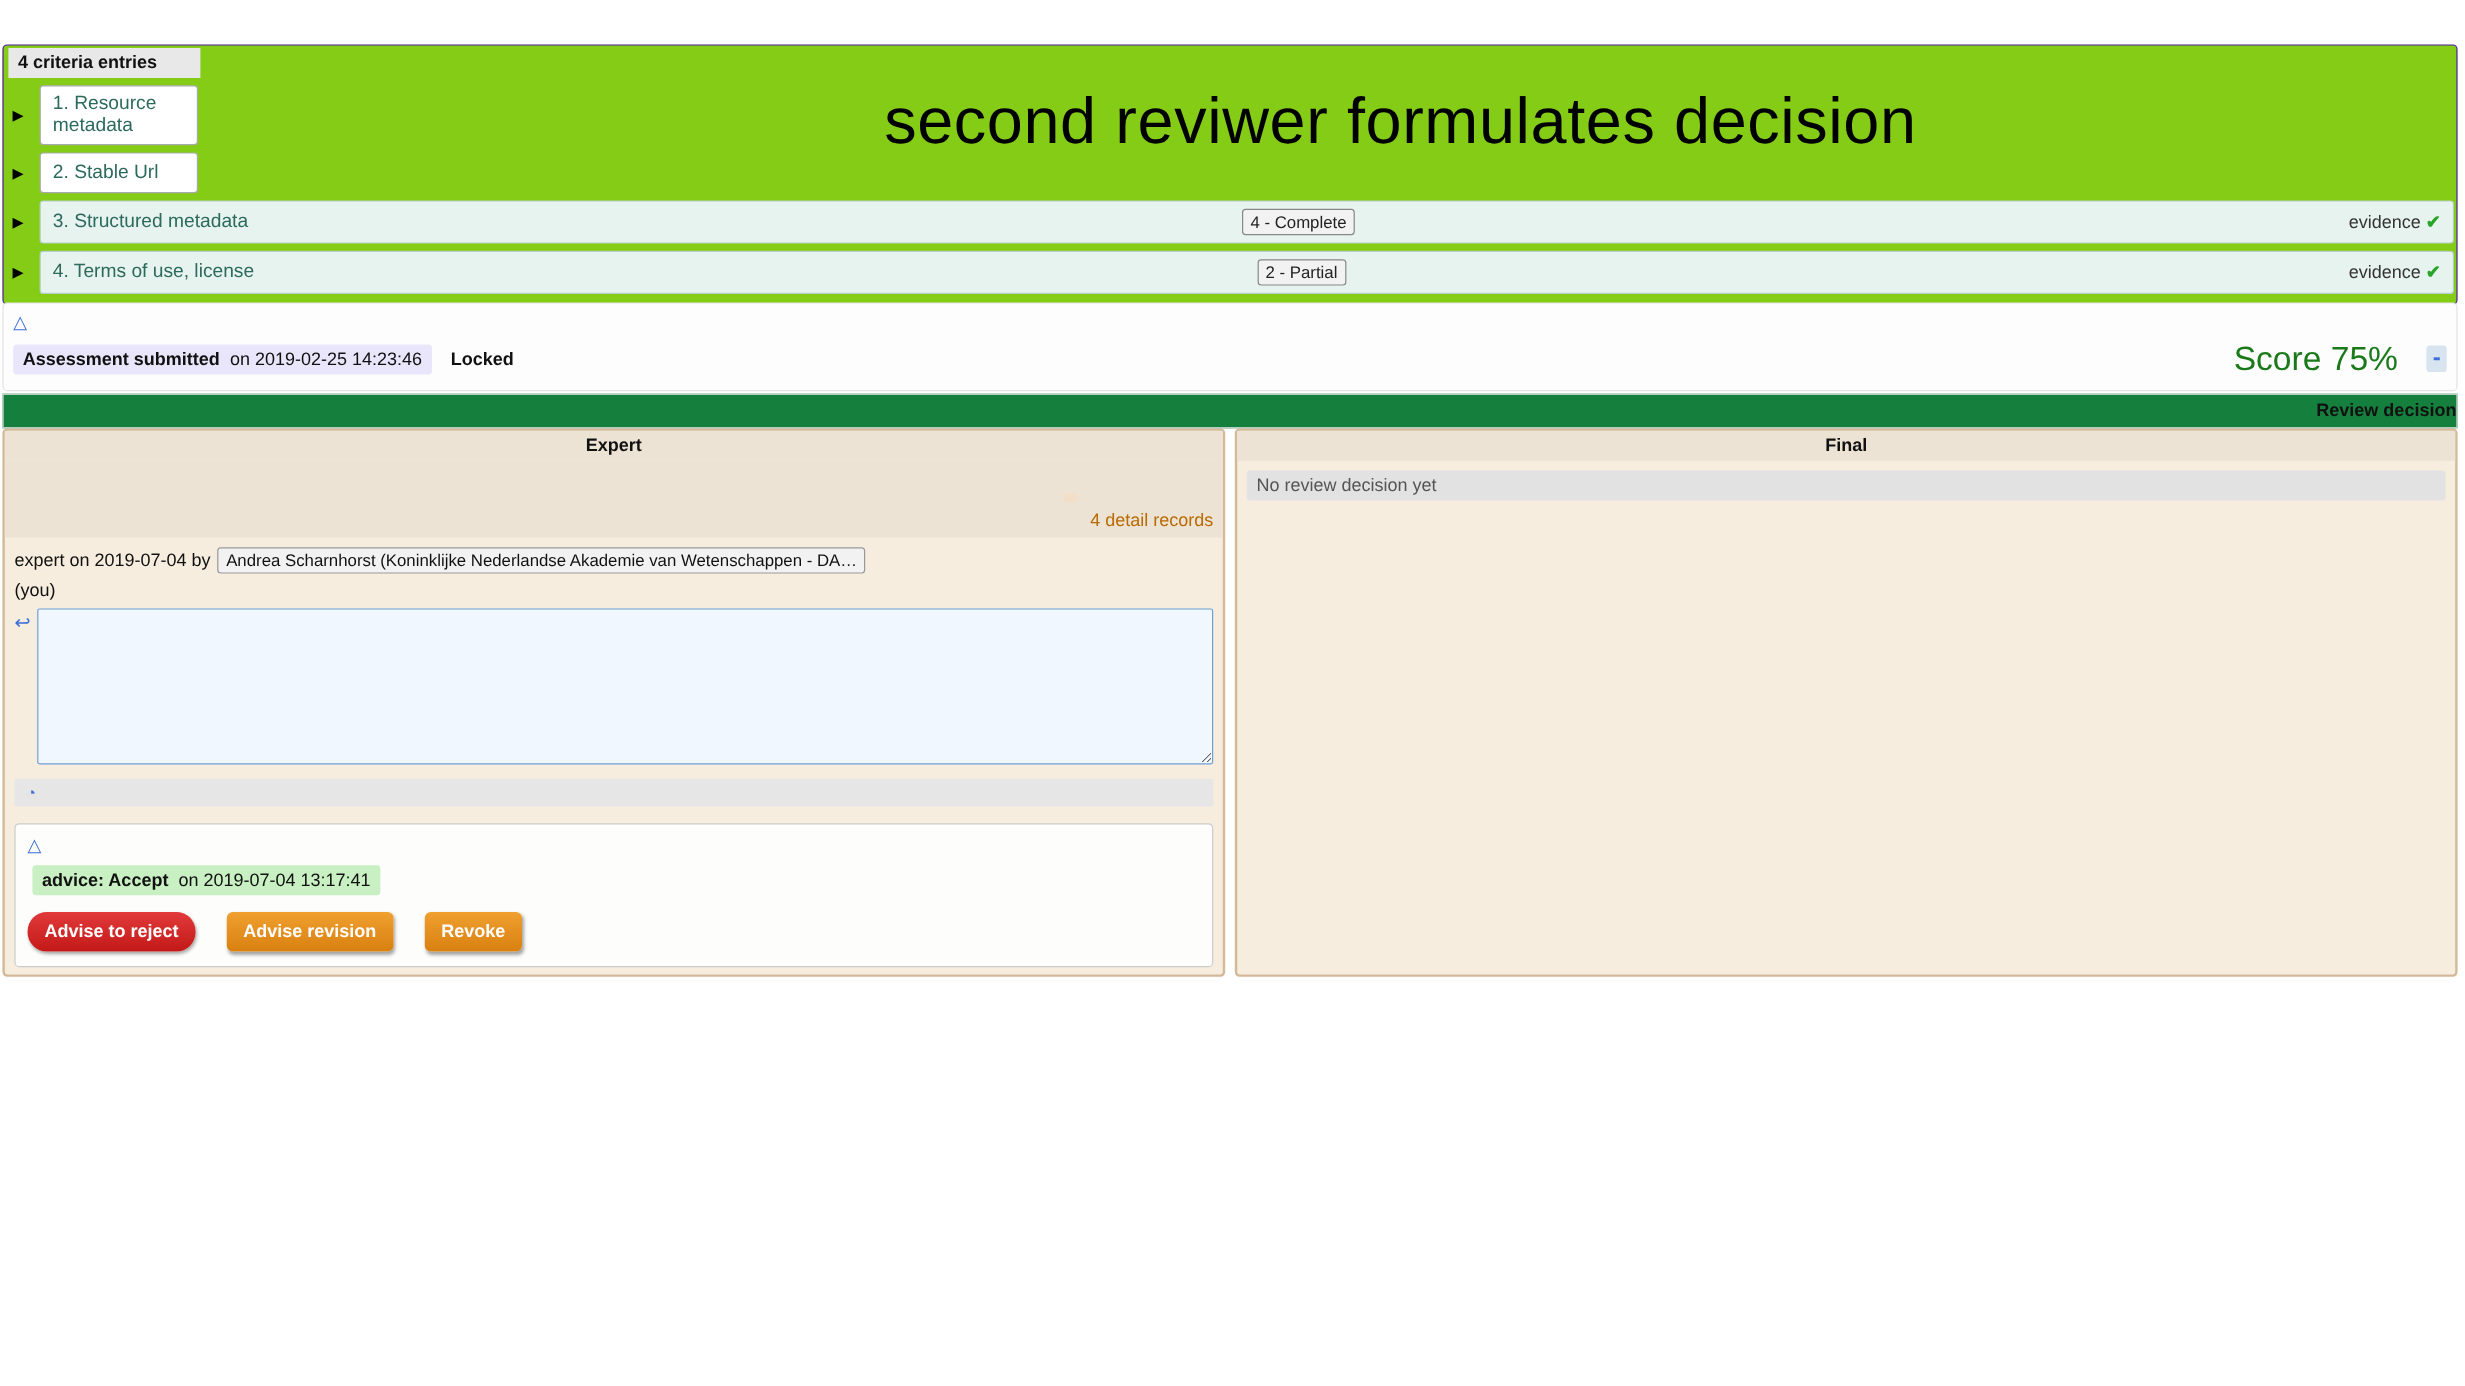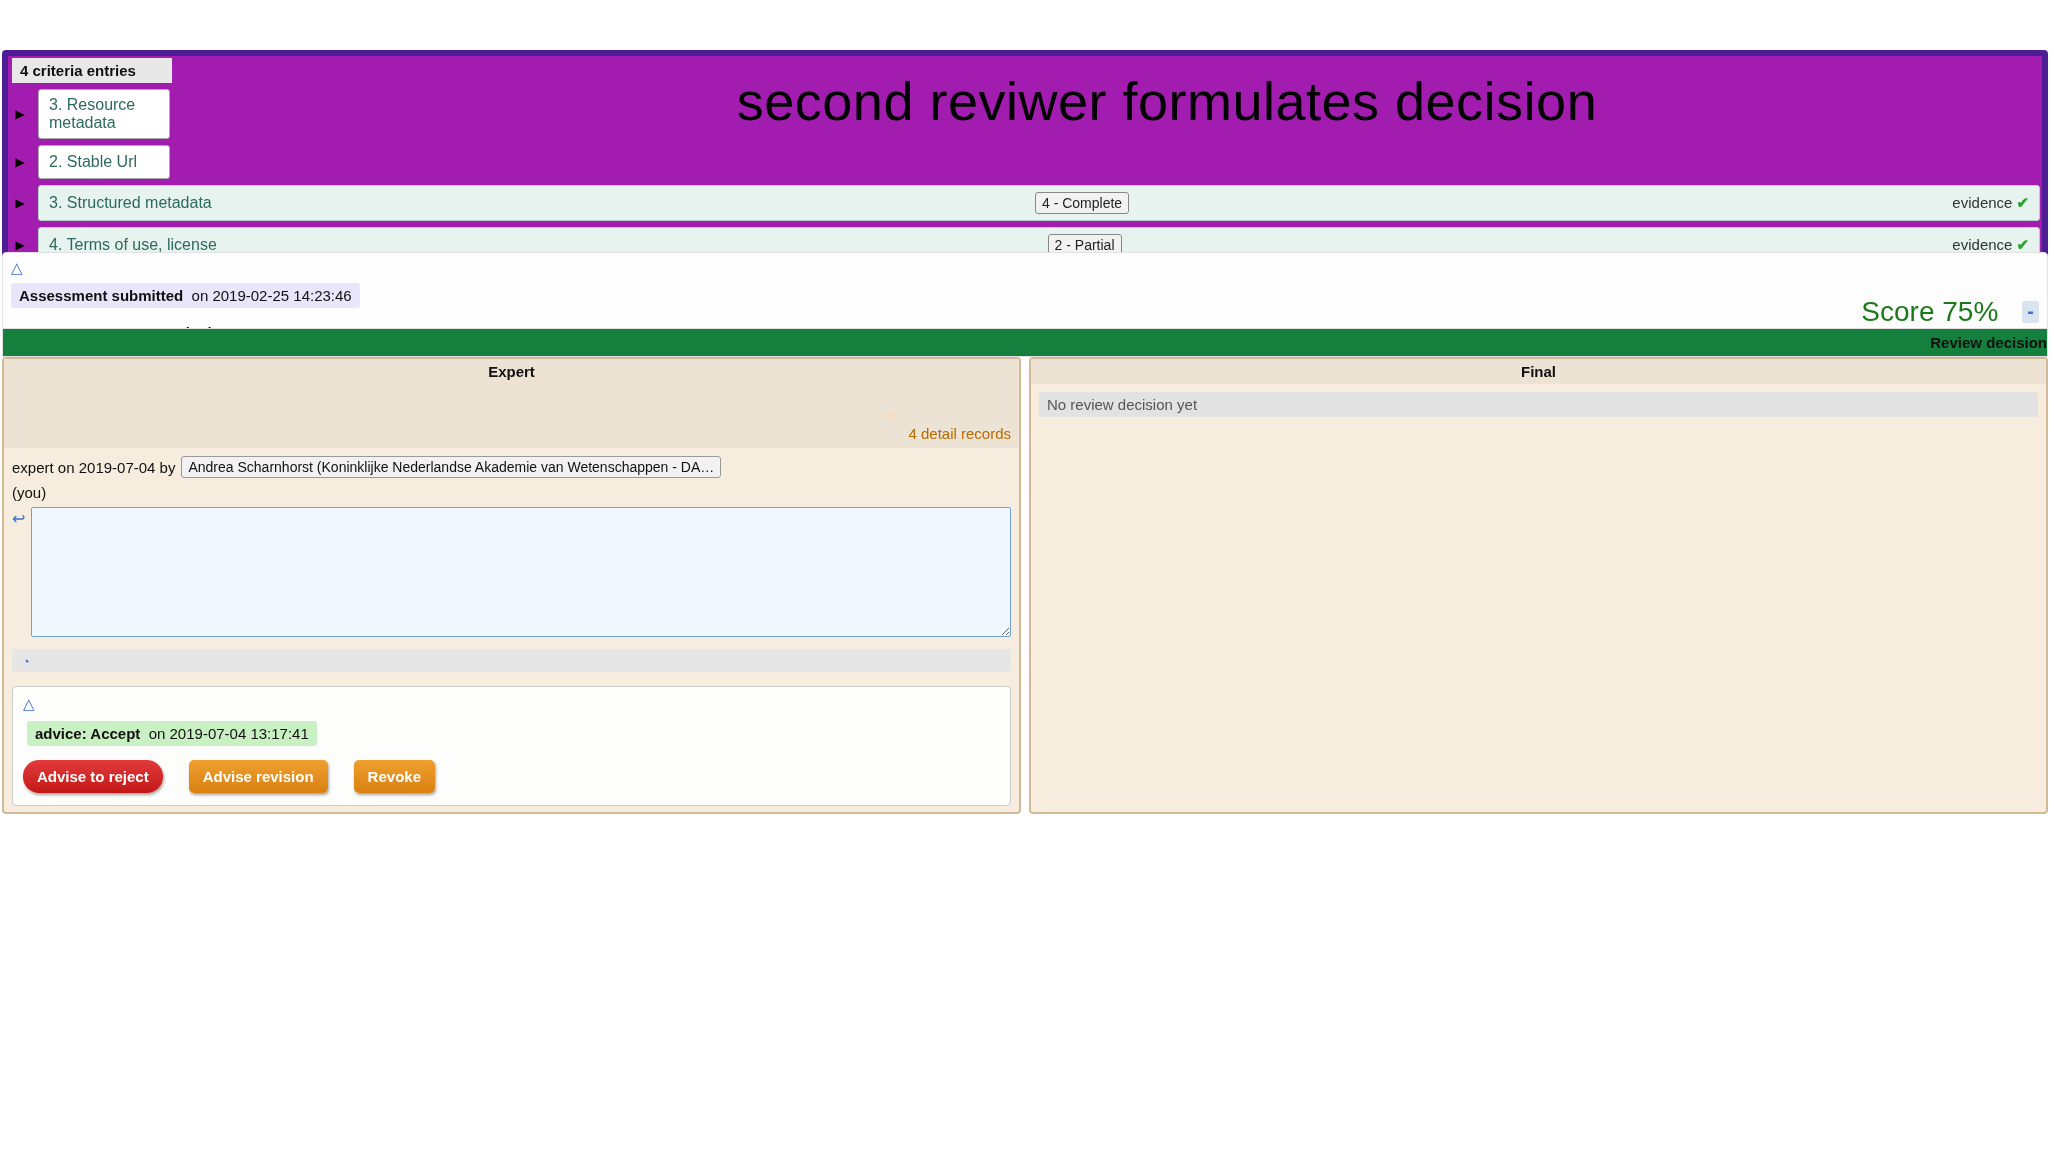--- a/index.html
+++ b/index.html
@@ -25,26 +25,26 @@
     line-height: 1.18;
     z-index: 50;
     font-family: "Segoe UI Light", "Segoe UI", -apple-system, sans-serif;
     letter-spacing: 0.5px;
   }
 
   
   .criteria-wrap {
     position: absolute;
     left: 2px;
-    top: 50px;
+    top: 37px;
     right: 6px;
-    border: 6px solid #4c1d95;
+    border: 1px solid #4c1d95;
     border-radius: 4px;
     padding: 2px;
-    background: #a21caf;
+    background: #84cc16;
   }
   .criteria-header {
     background: #e8e8e8;
     padding: 4px 8px;
     font-weight: bold;
     font-size: 15px;
     width: 160px;
     margin: 0 0 4px 2px;
   }
   .criteria-row {
@@ -109,21 +109,21 @@
     color: #3b6fd9;
     font-size: 15px;
     cursor: pointer;
   }
   .status-row {
     display: flex;
     align-items: center;
     justify-content: space-between;
     margin-top: 6px;
   }
-  .status-left { display: flex; align-items: center; gap: 16px; flex-direction: column; }
+  .status-left { display: flex; align-items: center; gap: 16px; }
   .status-chip {
     padding: 4px 8px;
     border-radius: 3px;
     font-size: 15px;
   }
   .status-chip .b { font-weight: bold; }
   .chip-lavender { background: #e9e6fb; }
   .locked { font-weight: bold; font-size: 15px; }
   .score-text {
     font-size: 28px;
@@ -309,21 +309,21 @@
   <br>
   <span>second reviwer formulates decision</span>
 </div>
 
 <div class="criteria-wrap">
   <div class="criteria-header">4 criteria entries</div>
 
   <div class="criteria-row">
     <span class="chevron">▶</span>
     <div class="criteria-box white">
-      <span class="criteria-label">3. Resource metadata</span>
+      <span class="criteria-label">1. Resource metadata</span>
     </div>
   </div>
 
   <div class="criteria-row">
     <span class="chevron">▶</span>
     <div class="criteria-box white">
       <span class="criteria-label">2. Stable Url</span>
     </div>
   </div>
 

